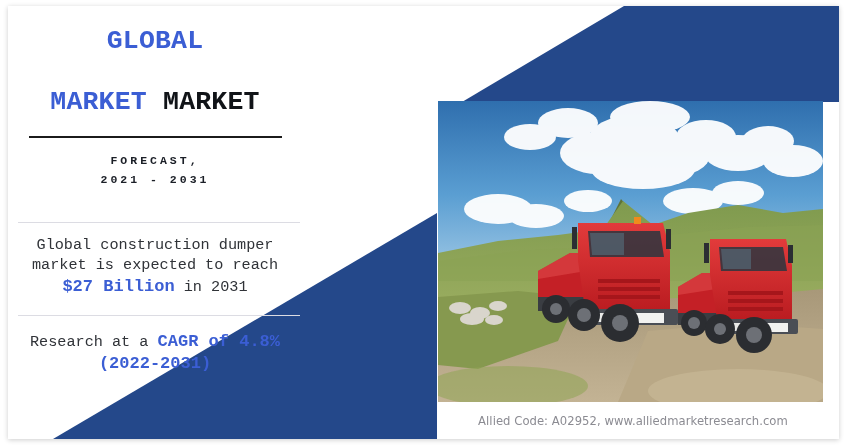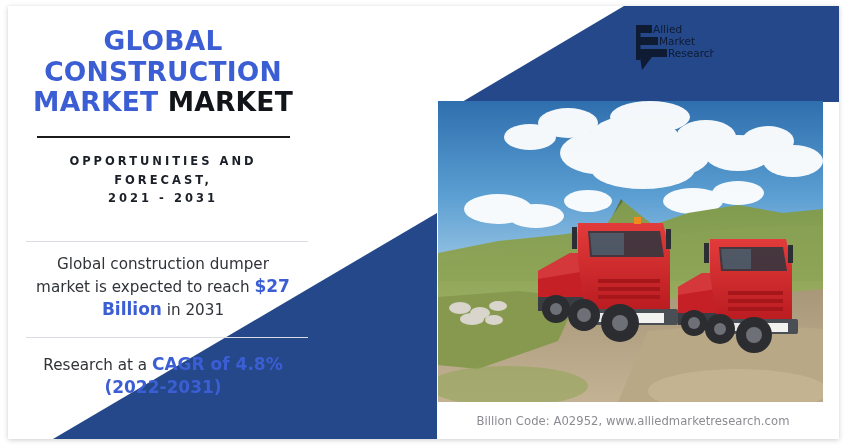--- a/index.html
+++ b/index.html
@@ -36,22 +36,23 @@
   }
 
   
   .logo{
     position:absolute;left:626px;top:16px;width:80px;height:50px;z-index:5;
   }
   .logo svg{display:block;}
 
   
   .left-col{
-    position:absolute;left:16px;top:10px;width:278px;z-index:4;
+    position:absolute;left:8px;top:10px;width:278px;z-index:4;
     text-align:center;
+    font-family:Liberation Mono, monospace;
   }
   .headline{
     font-size:26.5px;font-weight:700;line-height:1.16;
     letter-spacing:.2px;color:#111418;
     margin:10px 0 0 0;
   }
   .headline .hl-blue{color:#3B5ED4;}
   .rule-dark{
     width:253px;height:2px;background:#1b1b1b;
     margin:18px auto 0 auto;
@@ -97,45 +98,28 @@
   }
 </style>
 </head>
 <body>
 
 <div class="card">
 
   <div class="band-top"></div>
   <div class="band-diag"></div>
 
-  <div class="logo">
-    <svg viewBox="0 0 160 100" width="80" height="50" aria-hidden="true">
-      <g fill="#0f1b33">
-        <rect x="4" y="6" width="9" height="70"></rect>
-        <rect x="4" y="6" width="32" height="16"></rect>
-        <rect x="4" y="30" width="44" height="16"></rect>
-        <rect x="4" y="54" width="62" height="16"></rect>
-        <polygon points="12,70 36,70 16,96"></polygon>
-      </g>
-      <g fill="#0f1b33" font-family="DejaVu Sans, Liberation Sans, sans-serif" font-size="21">
-        <text x="38" y="22">Allied</text>
-        <text x="50" y="46">Market</text>
-        <text x="68" y="70">Research</text>
-      </g>
-    </svg>
-  </div>
 
   <div class="left-col">
 
-    <h1 class="headline"><span class="hl-blue">GLOBAL</span><br><span class="hl-blue">CONSTRUCTION</span><br><span class="hl-blue">MARKET</span> <span>MARKET</span></h1>
+    <h1 class="headline"><span class="hl-blue">GLOBAL</span><br><br><span class="hl-blue">MARKET</span> <span>MARKET</span></h1>
 
     <div class="rule-dark"></div>
 
     <div class="subhead">
-      <div>OPPORTUNITIES AND</div>
       <div>FORECAST,</div>
       <div>2021 - 2031</div>
     </div>
 
     <div class="rule-light-1"></div>
 
     <p class="stat"><span>Global construction dumper market is expected to reach </span><b>$27 Billion</b><span> in 2031</span></p>
 
     <div class="rule-light-2"></div>
 
@@ -260,16 +244,16 @@
           <circle cx="256" cy="222" r="6" fill="#6d7076"></circle>
         <circle cx="282" cy="228" r="15" fill="#2b2d31"></circle>
           <circle cx="282" cy="228" r="6" fill="#6d7076"></circle>
         <circle cx="316" cy="234" r="18" fill="#2b2d31"></circle>
           <circle cx="316" cy="234" r="8" fill="#6d7076"></circle>
       </g>
     </svg>
   </div>
 
   <div class="footer">
-    <span>Billion Code: A02952, www.alliedmarketresearch.com</span>
+    <span>Allied Code: A02952, www.alliedmarketresearch.com</span>
   </div>
 
 </div>
 
 </body></html>

